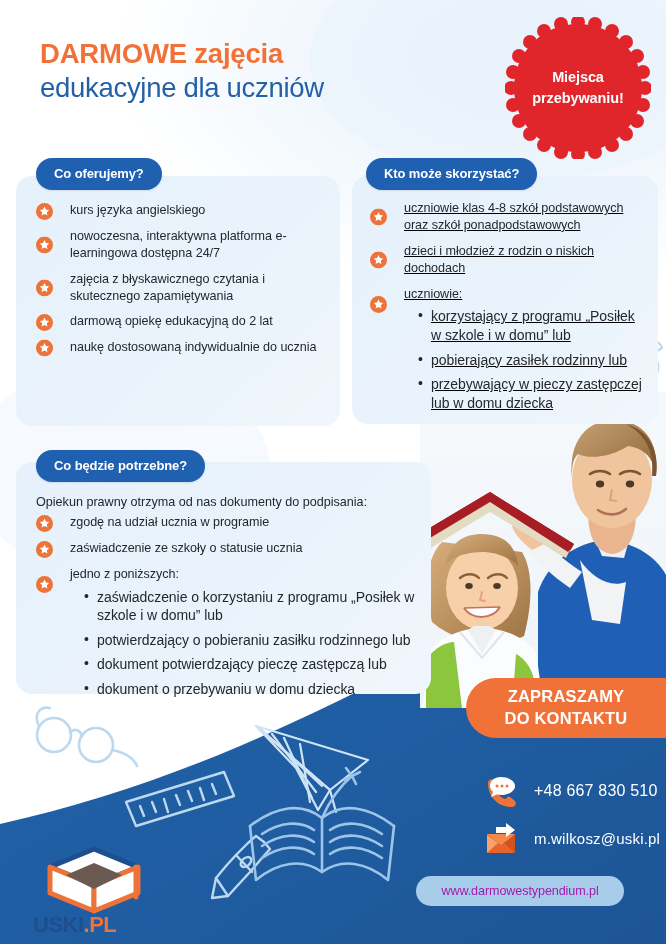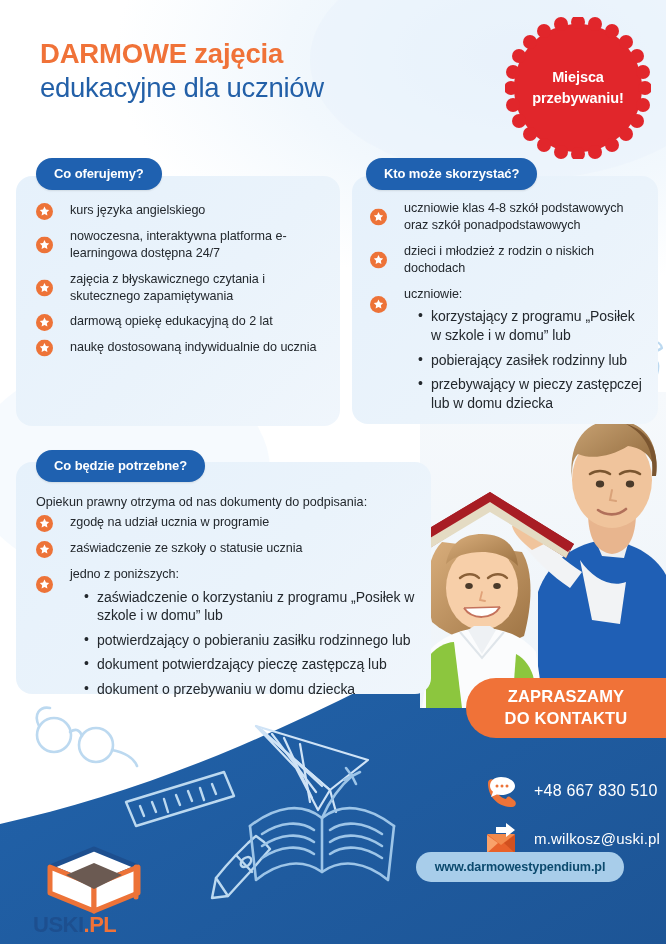--- a/index.html
+++ b/index.html
@@ -91,21 +91,21 @@
     position:relative; padding-left:13px;
     font-size:14px; line-height:1.33; color:#23282d;
     margin-bottom:6px;
   }
   ul.sublist > li::before {
     content:"•"; position:absolute; left:0; top:-1px;
     font-size:14px; color:#23282d; line-height:1.33;
   }
 
   #list-offer { left:36px; top:202px; width:290px; }
-  #list-who   { left:370px; top:200px; width:278px; }
+  #list-who   { left:370px; top:200px; width:278px;text-decoration:underline; }
 
   .need-intro {
     position:absolute; left:36px; top:494px; width:390px;
     font-size:12.6px; color:#23282d; line-height:1.35;
   }
   #list-need { left:36px; top:514px; width:385px; }
 
   
   .photo { position:absolute; left:420px; top:392px; width:246px; height:316px; overflow:hidden; }
 
@@ -121,24 +121,24 @@
 
   
   .contact-row { position:absolute; display:flex; align-items:center; }
   #row-phone { left:484px; top:775px; }
   #row-mail  { left:484px; top:822px; }
   .contact-row .ico { width:36px; height:32px; flex:0 0 36px; }
   .contact-row .txt { color:#ffffff; font-size:16px; margin-left:14px; letter-spacing:0.2px; }
   #row-mail .txt { font-size:15px; }
 
   .web-pill {
-    position:absolute; left:416px; top:852px; width:208px; height:30px;
+    position:absolute; left:416px; top:876px; width:208px; height:30px;
     background:#a8cdea; border-radius:999px;
     display:flex; align-items:center; justify-content:center;
-    color:#0c4a6e; font-size:12.6px; font-weight:bold; letter-spacing:-0.1px;
+    color:#a21caf; font-size:12.6px; font-weight:normal; letter-spacing:-0.1px;
   }
 
   
   .logo { position:absolute; left:36px; top:845px; width:120px; height:78px; }
   .logo-text {
     position:absolute; left:33px; top:912px;
     font-size:22px; font-weight:bold; letter-spacing:-0.5px;
   }
   .logo-text .u { color:#1d4f8f; }
   .logo-text .dot { color:#f07238; }

